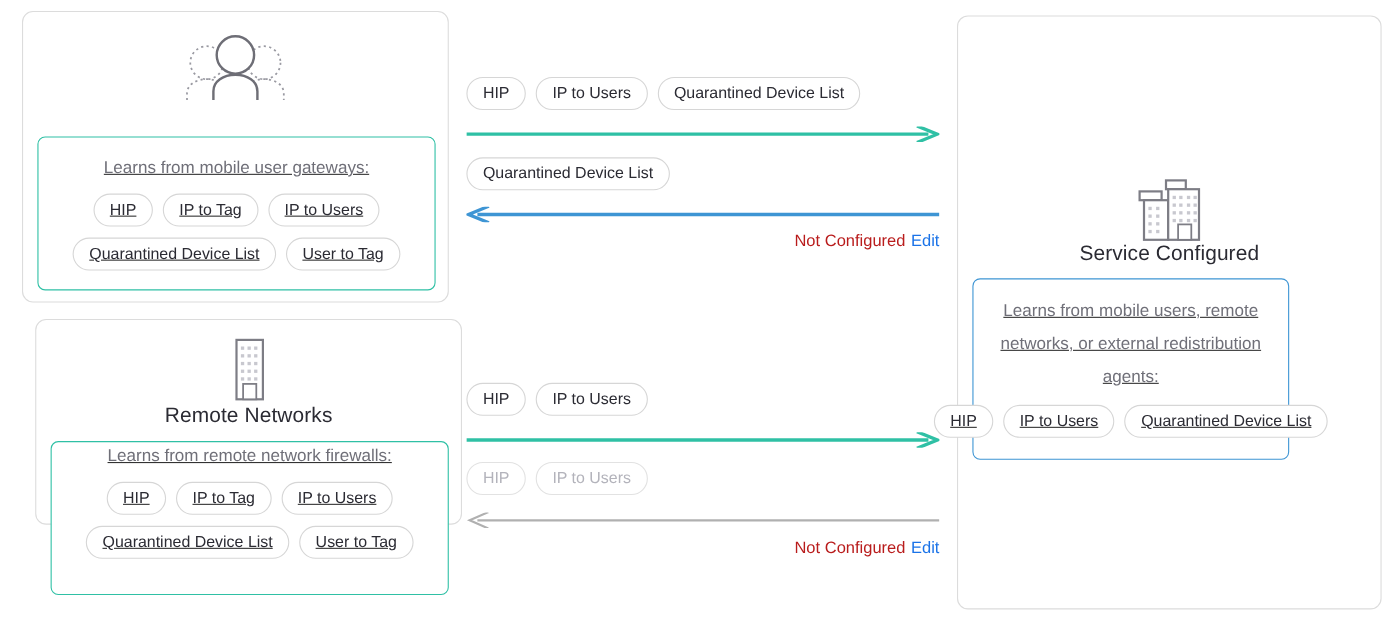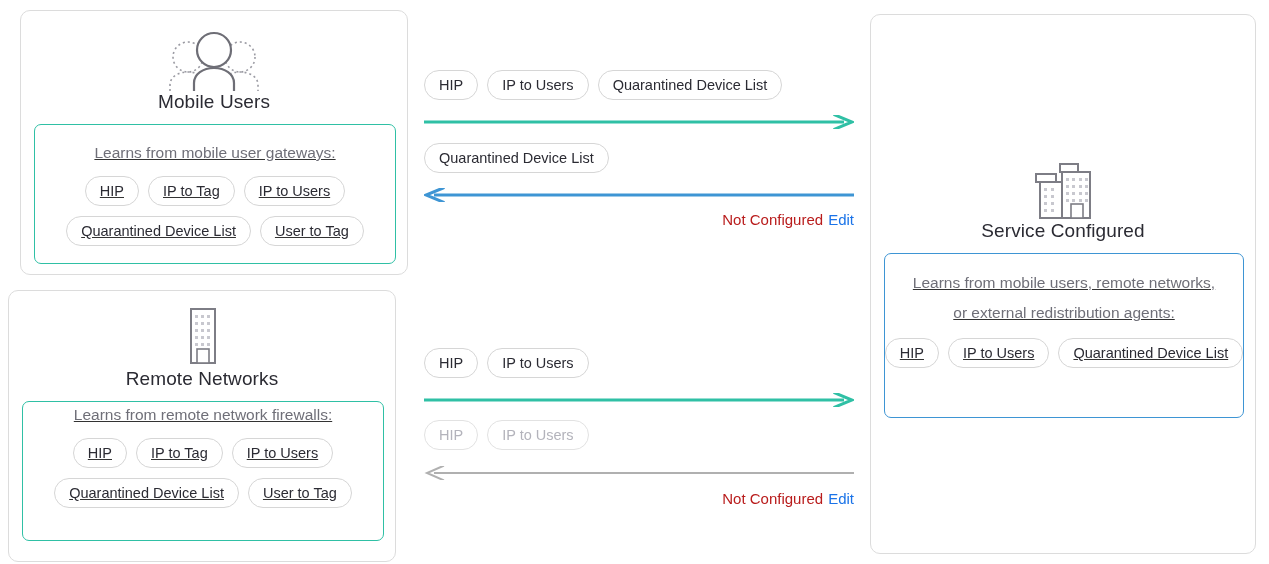--- a/index.html
+++ b/index.html
@@ -25,21 +25,21 @@
 
   
   .card {
     position: absolute;
     background: #ffffff;
     border: 1px solid #dcdcdc;
     border-radius: 10px;
     box-sizing: border-box;
   }
   .card-mobile      { left: 20px;  top: 10px;  width: 388px; height: 265px; }
-  .card-remote      { left: 8px;  top: 290px; width: 388px; height: 272px; }
+  .card-remote      { left: 32px;  top: 290px; width: 388px; height: 187px; }
   .card-service     { left: 870px; top: 14px;  width: 386px; height: 540px; }
 
   .card-title {
     text-align: center;
     font-size: 19px;
     color: #2b2b33;
     font-weight: 400;
     letter-spacing: .1px;
   }
 
@@ -137,21 +137,20 @@
         <path d="M4 62 L4 56 C4 48 12 43 22 43 C32 43 40 48 40 56 L40 62" fill="none" stroke="#9a9aa2" stroke-width="1.6" stroke-dasharray="2 3"></path>
 
         <circle cx="74" cy="28" r="15" fill="none" stroke="#9a9aa2" stroke-width="1.6" stroke-dasharray="2 3"></circle>
         <path d="M56 62 L56 56 C56 48 64 43 74 43 C84 43 92 48 92 56 L92 62" fill="none" stroke="#9a9aa2" stroke-width="1.6" stroke-dasharray="2 3"></path>
 
         <circle cx="48" cy="21" r="17" fill="#ffffff" stroke="#6e6e76" stroke-width="2.2"></circle>
         <path d="M28 62 L28 54 C28 45 37 39 48 39 C59 39 68 45 68 54 L68 62" fill="#ffffff" stroke="#6e6e76" stroke-width="2.2"></path>
       </svg>
     </div>
 
-    <div class="card-title" style="position:absolute; left:0; top:80px; width:100%;">Mobile Users</div>
 
     <div class="learns-box teal" style="left:13px; top:113px; width:362px; height:140px;">
       <div class="learns-label" style="margin-top:15px;">Learns from mobile user gateways:</div>
       <div class="pill-row" style="margin-top:11px;">
         <span class="pill">HIP</span>
         <span class="pill">IP to Tag</span>
         <span class="pill">IP to Users</span>
       </div>
       <div class="pill-row" style="margin-top:10px;">
         <span class="pill">Quarantined Device List</span>
@@ -237,21 +236,21 @@
             <rect x="40" y="39" width="3" height="3"></rect>
             <rect x="47" y="39" width="3" height="3"></rect>
             <rect x="53" y="39" width="3" height="3"></rect>
         </g>
         <rect x="39" y="44" width="12" height="14" fill="#ffffff" stroke="#7d7d85" stroke-width="1.6"></rect>
       </svg>
     </div>
 
     <div class="card-title" style="position:absolute; left:0; top:205px; width:100%;">Service Configured</div>
 
-    <div class="learns-box blue" style="left:13px; top:238px; width:360px; height:165px;">
+    <div class="learns-box blue" style="left:13px; top:238px; width:288px; height:165px;">
       <div class="learns-label" style="margin-top:14px; padding:0 24px; line-height:30px;">Learns from mobile users, remote networks, or external redistribution agents:</div>
       <div class="pill-row" style="margin-top:10px;">
         <span class="pill">HIP</span>
         <span class="pill">IP to Users</span>
         <span class="pill">Quarantined Device List</span>
       </div>
     </div>
   </div>
 
   <div class="flow" style="left:424px; top:70px; width:430px;">

